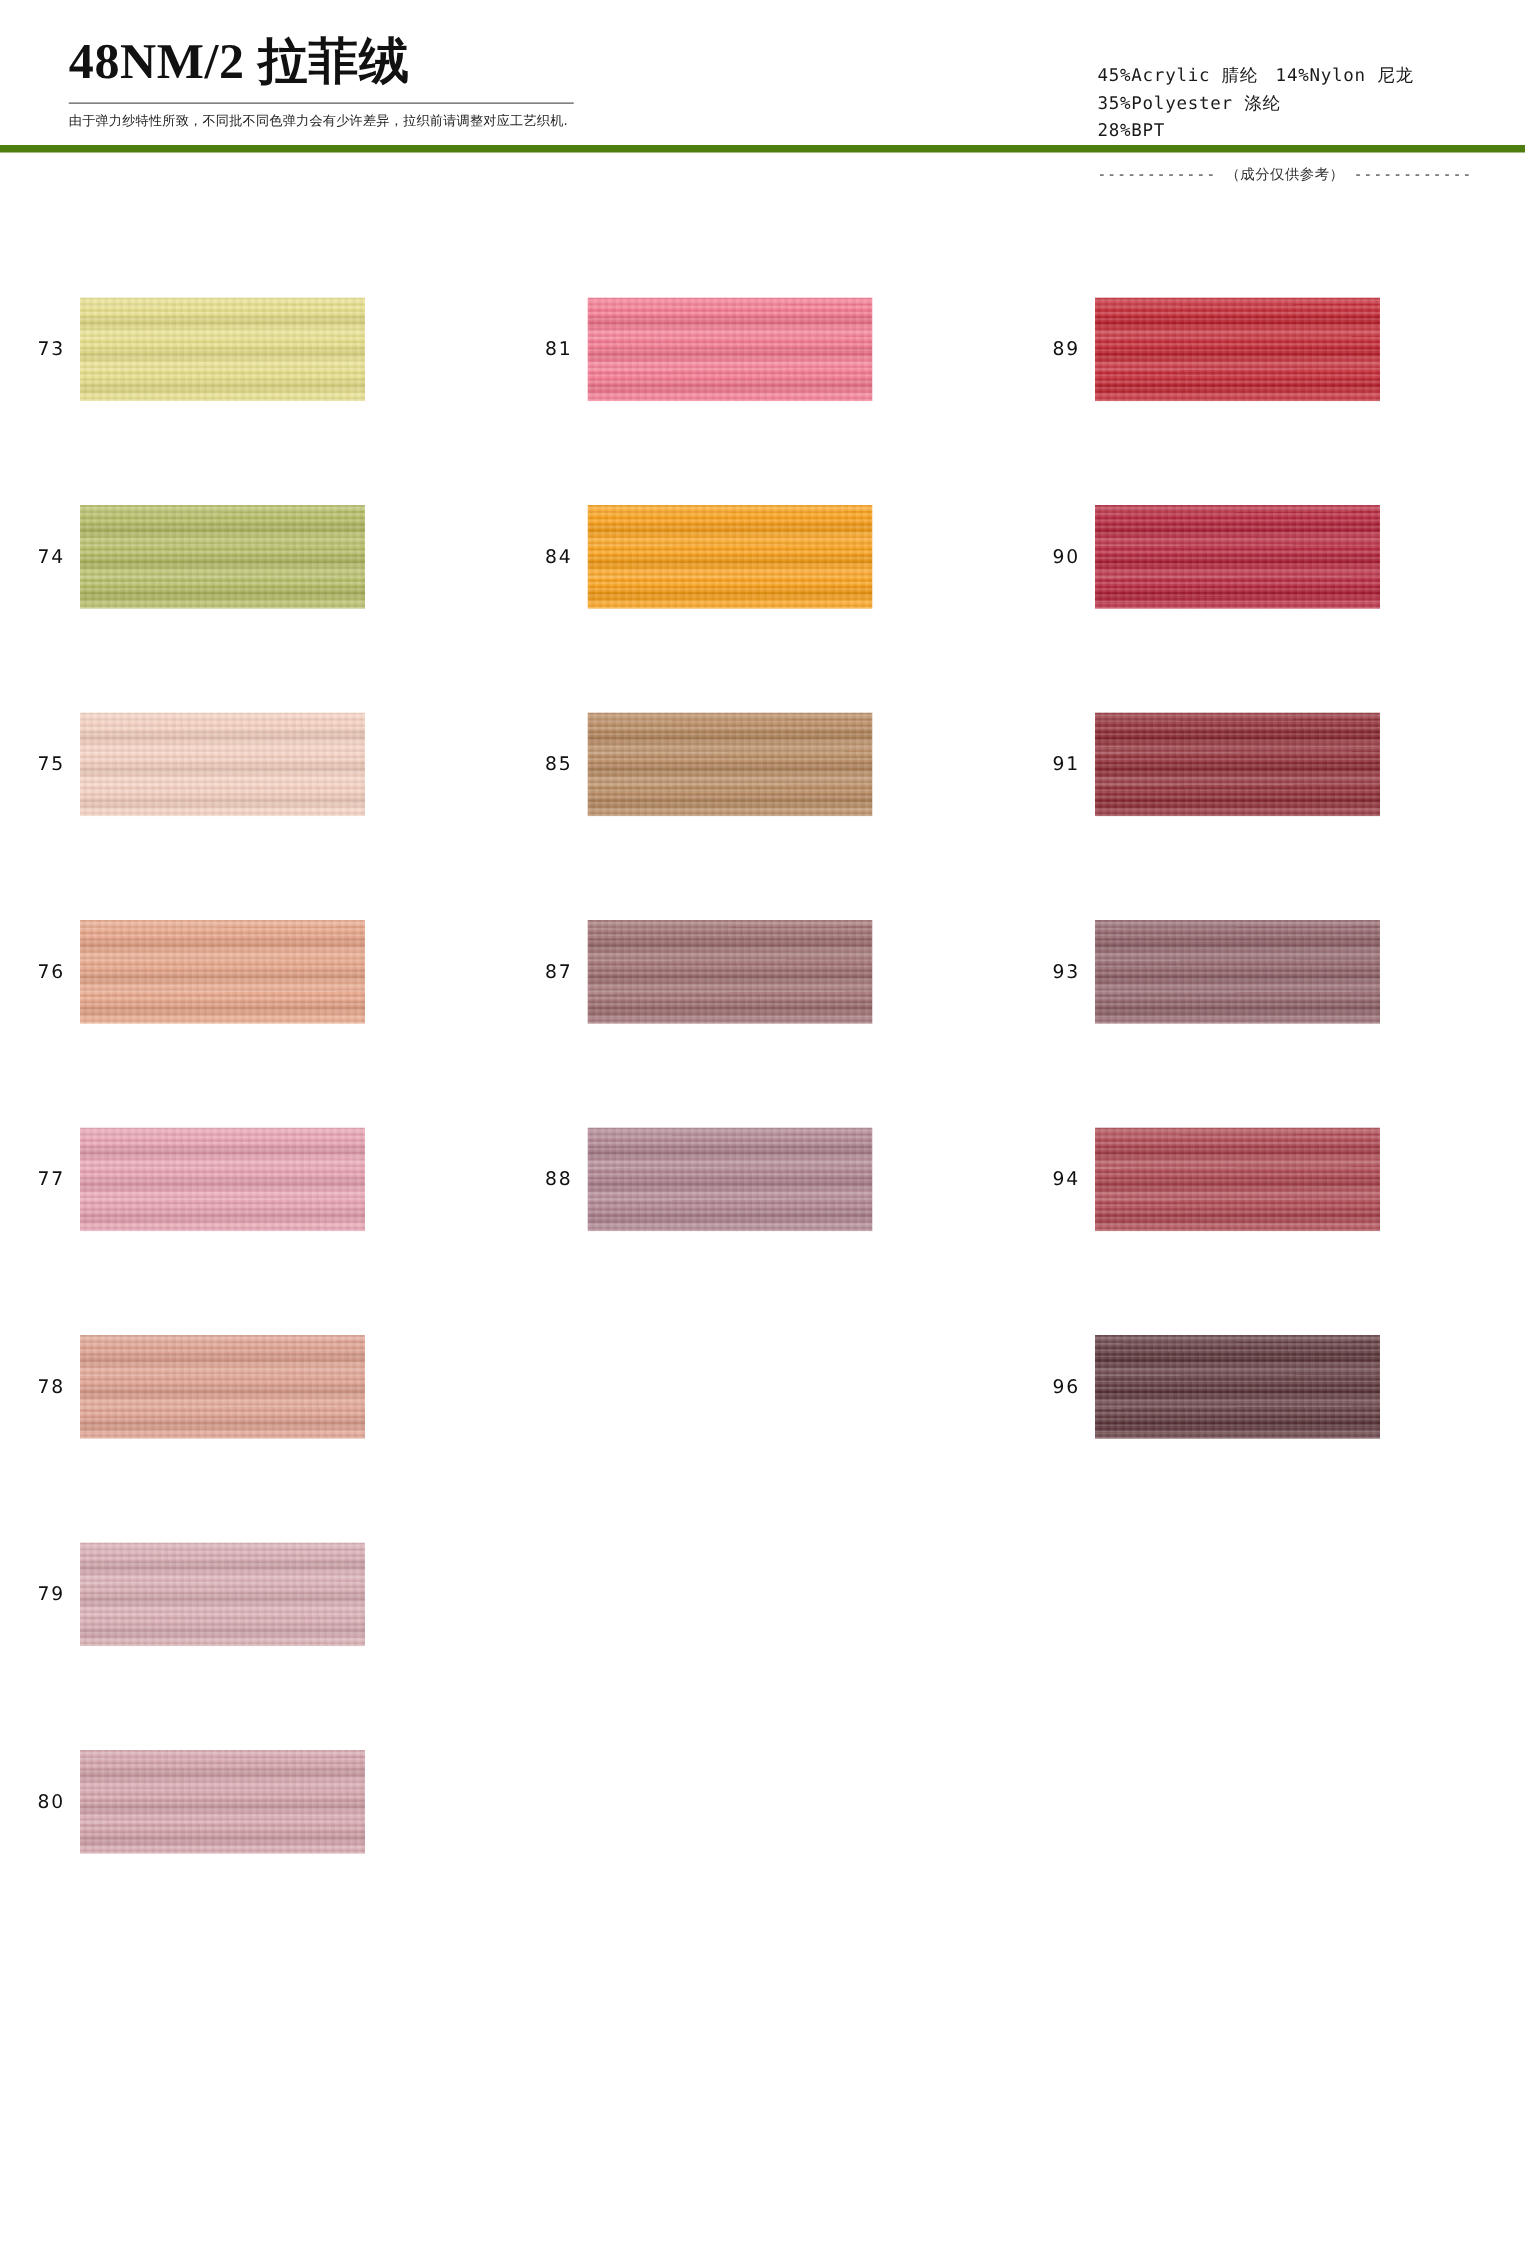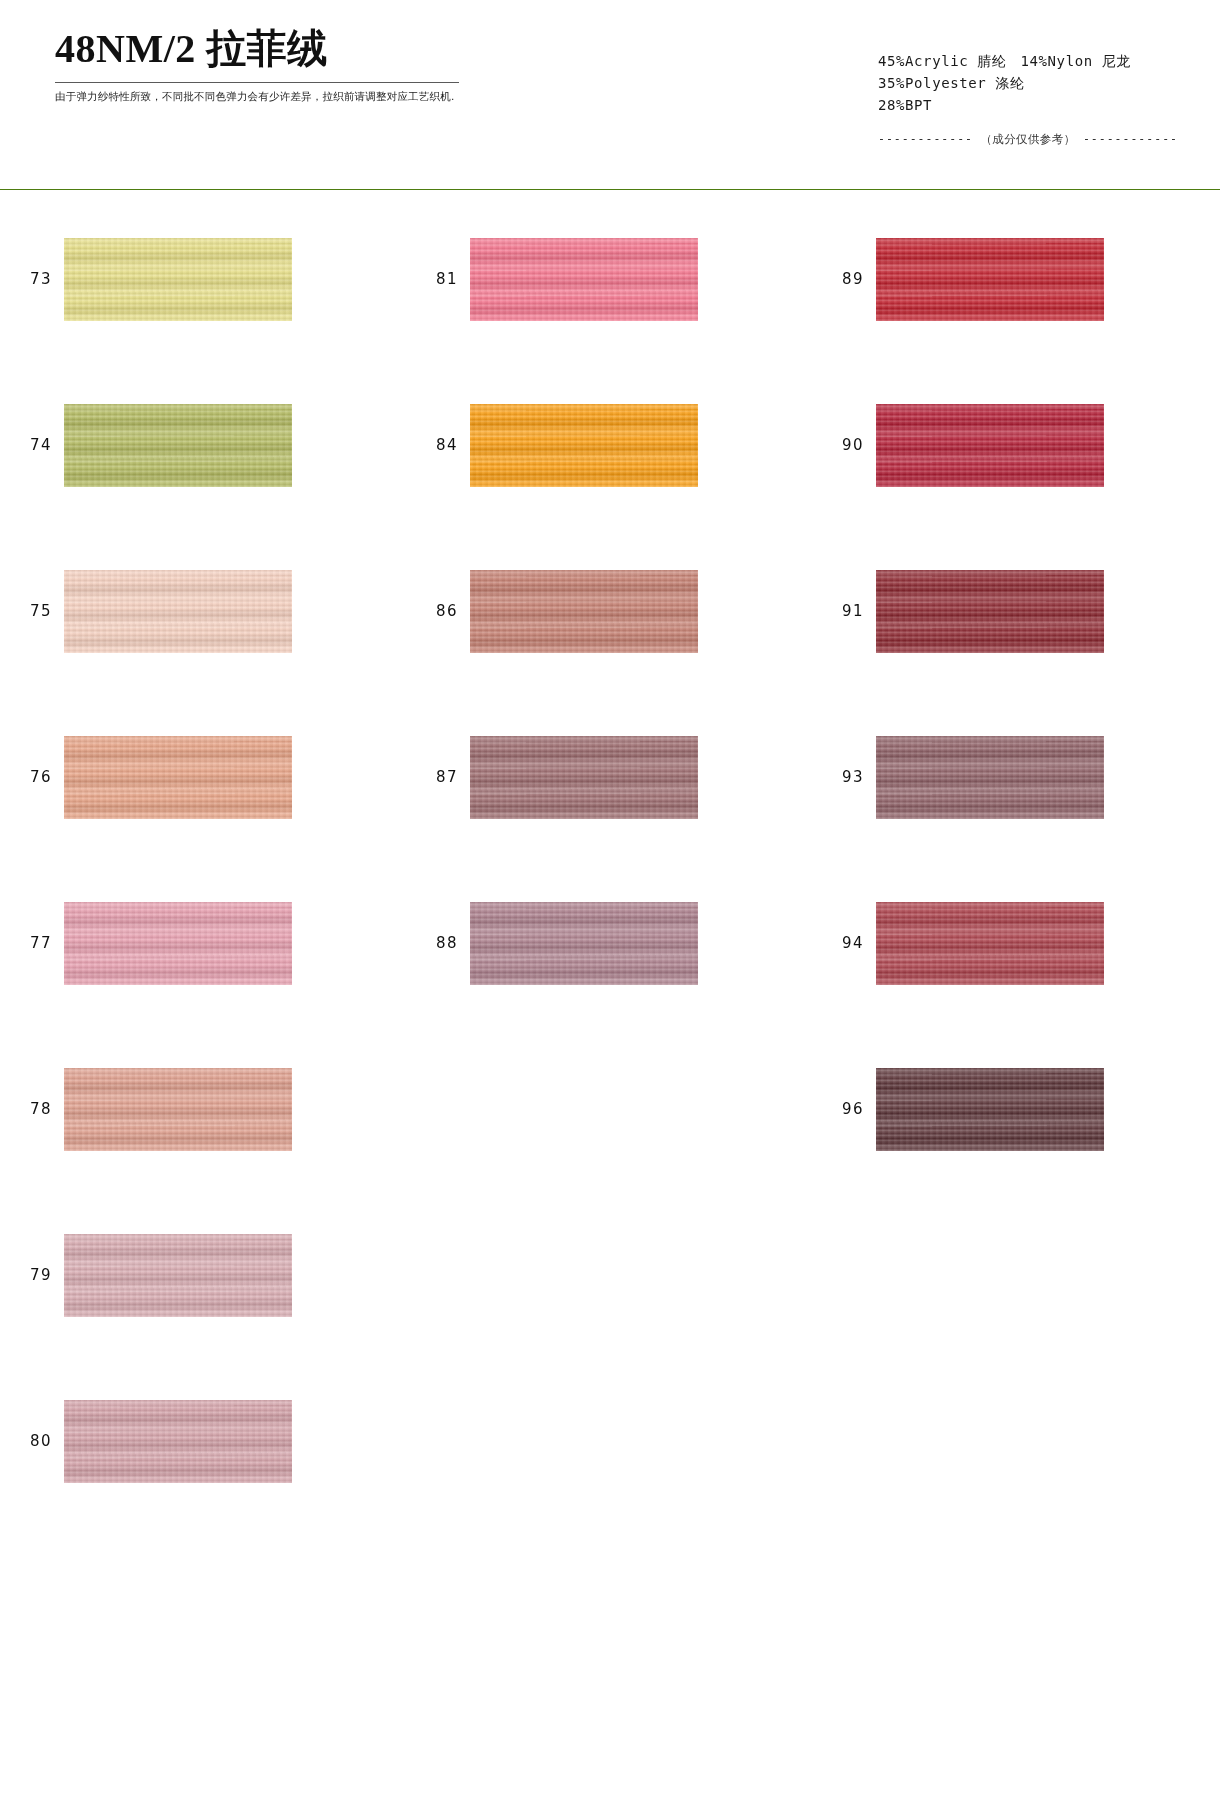--- a/index.html
+++ b/index.html
@@ -4,21 +4,21 @@
 <style>
   html,body{margin:0;padding:0;}
   body{
     width:1220px;height:1800px;background:#ffffff;
     font-family:"Liberation Sans",sans-serif;
     overflow:hidden;position:relative;
   }
   .page{position:relative;width:1220px;height:1800px;box-sizing:border-box;}
 
   
-  .header{position:relative;height:190px;border-bottom:1px solid #4d7c0f;box-sizing:border-box;}
+  .header{position:relative;height:122px;border-bottom:6px solid #4d7c0f;box-sizing:border-box;}
   .header-left{position:absolute;left:55px;top:28px;width:420px;}
   .title{
     font-family:"Liberation Serif","DejaVu Serif",serif;
     font-size:40px;font-weight:700;color:#111;letter-spacing:.5px;
     line-height:1.05;margin:0;white-space:nowrap;
   }
   .title-rule{margin-top:12px;border-top:1px solid #5a5a5a;width:404px;}
   .subtitle{
     margin-top:7px;font-size:10.5px;color:#222;letter-spacing:.2px;
     font-family:"DejaVu Sans",sans-serif;white-space:nowrap;
@@ -202,23 +202,23 @@
         </div>
         <div class="swatch-row">
           <div class="swatch-num">84</div>
           <div class="swatch">
             <div class="base" style="background: rgb(250, 157, 16);"></div>
             <div class="threads"></div>
             <div class="sheen"></div>
           </div>
         </div>
         <div class="swatch-row">
-          <div class="swatch-num">86</div>
-          <div class="swatch">
-            <div class="base" style="background: rgb(196, 125, 110);"></div>
+          <div class="swatch-num">85</div>
+          <div class="swatch">
+            <div class="base" style="background: rgb(182, 134, 91);"></div>
             <div class="threads"></div>
             <div class="sheen"></div>
           </div>
         </div>
         <div class="swatch-row">
           <div class="swatch-num">87</div>
           <div class="swatch">
             <div class="base" style="background: rgb(156, 106, 109);"></div>
             <div class="threads"></div>
             <div class="sheen"></div>

